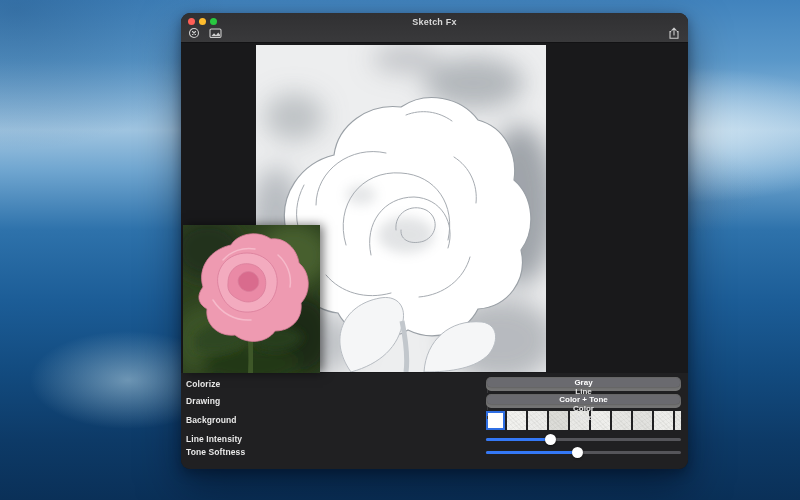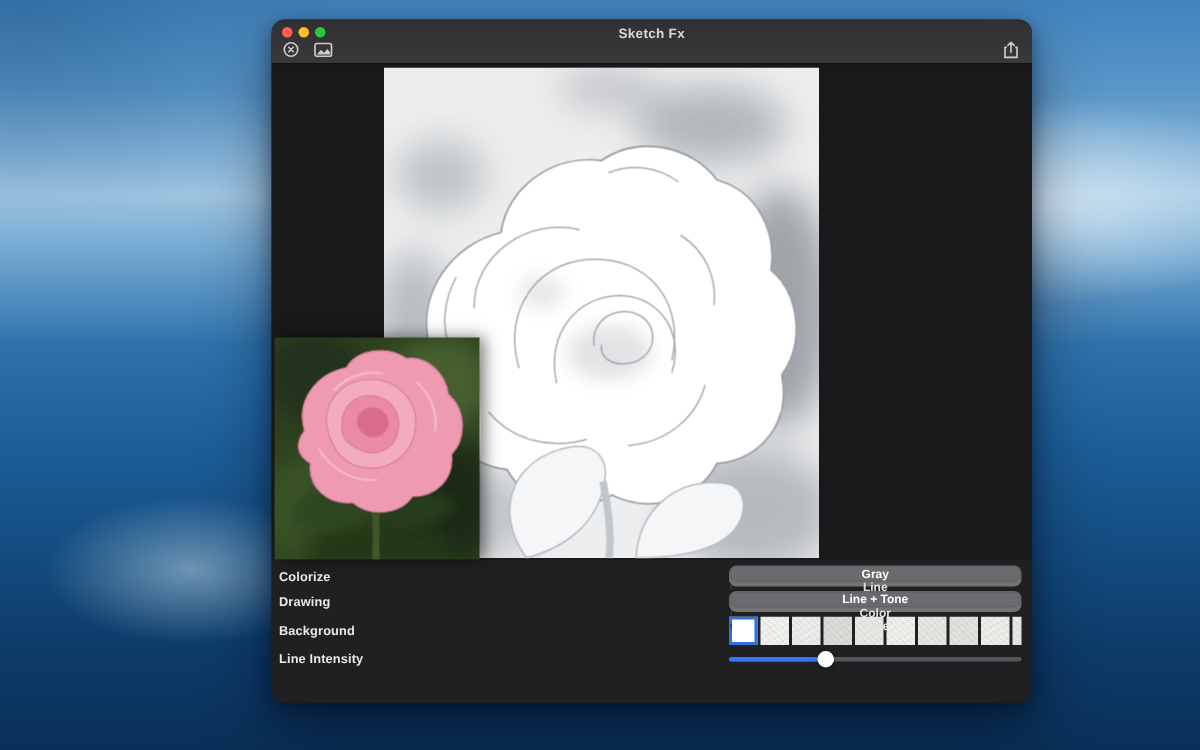--- a/index.html
+++ b/index.html
@@ -225,21 +225,21 @@
       <span class="lbl">Colorize</span>
       <div class="ctrl seg">
         <div class="seg-opt selected">Gray</div>
         <div class="seg-opt">Line</div>
       </div>
     </div>
 
     <div class="row row-seg2">
       <span class="lbl">Drawing</span>
       <div class="ctrl seg">
-        <div class="seg-opt wide selected">Line + Tone</div>
+        <div class="seg-opt wide selected">Color + Tone</div>
         <div class="seg-opt">Color</div>
         <div class="seg-opt">Tone</div>
       </div>
     </div>
 
     <div class="row row-swatch">
       <span class="lbl">Background</span>
       <div class="ctrl swatches">
         <div class="swatch selected" style="background-color: rgb(255, 255, 255);"></div>
         <div class="swatch" style="background-color: rgb(241, 241, 238);"></div>
@@ -257,16 +257,25 @@
     <div class="row row-slider first">
       <span class="lbl">Line Intensity</span>
       <div class="ctrl slider">
         <div class="track">
             <div class="fill" style="width: 33%;"></div>
           </div>
         <div class="knob" style="left: calc(33% - 5.5px);"></div>
       </div>
     </div>
 
+    <div class="row row-slider">
+      <span class="lbl">Tone Softness</span>
+      <div class="ctrl slider">
+        <div class="track">
+            <div class="fill" style="width: 47%;"></div>
+          </div>
+        <div class="knob" style="left: calc(47% - 5.5px);"></div>
+      </div>
+    </div>
 
 
   </div>
 </div>
 
 </body></html>

